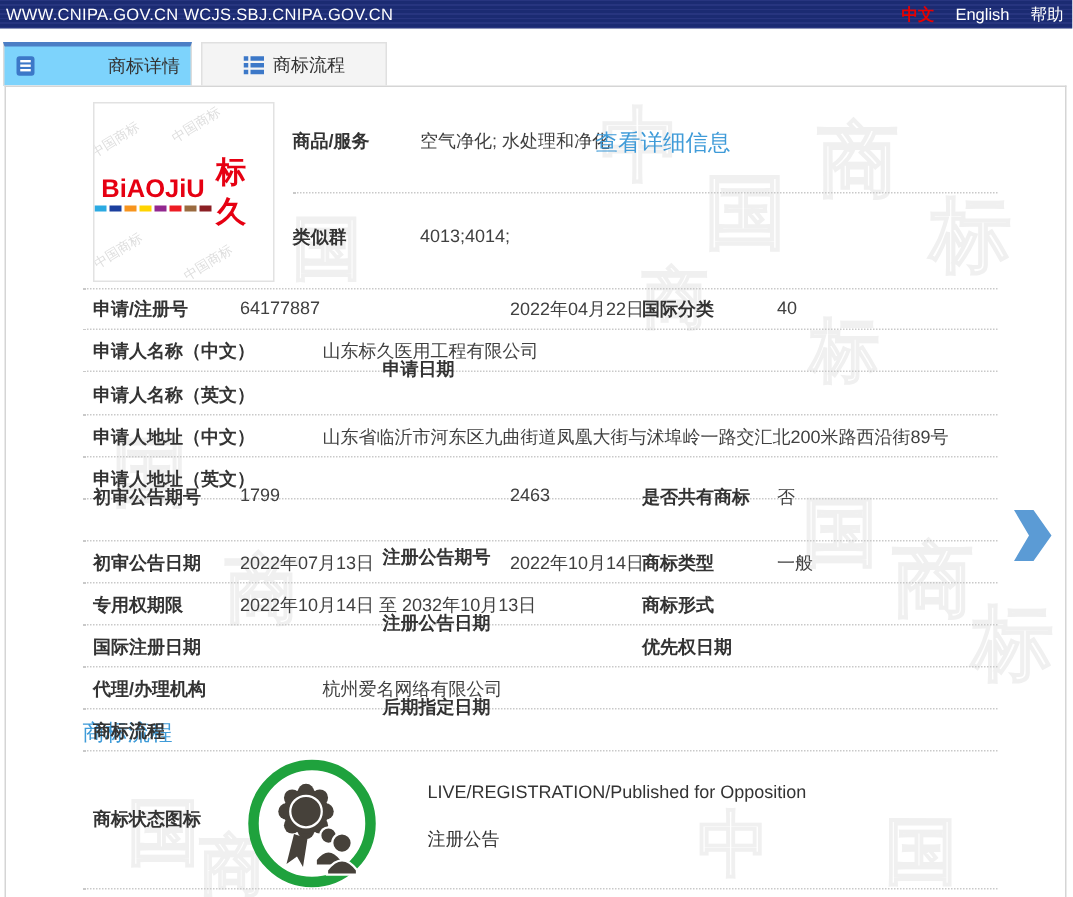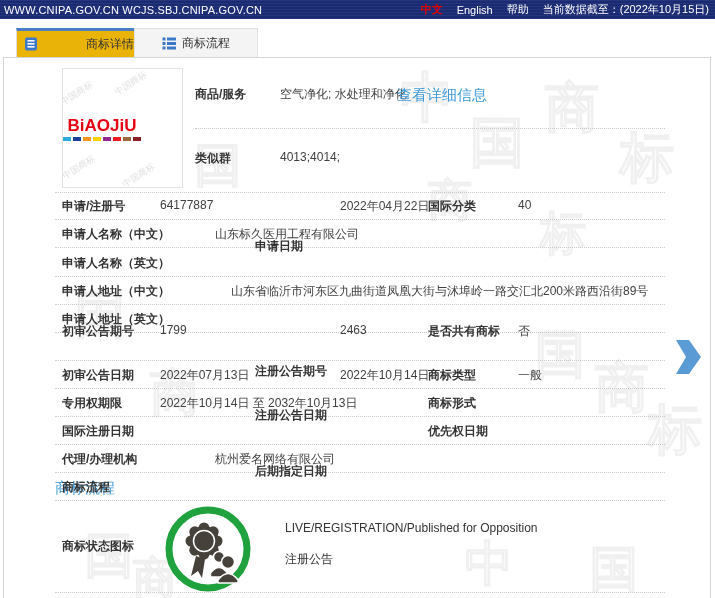--- a/index.html
+++ b/index.html
@@ -19,21 +19,21 @@
     display:flex;align-items:center;justify-content:space-between;padding:0 6px 0 4px;}
   .topbar .site{color:#fff;font-weight:normal;font-size:11px;letter-spacing:.2px;}
   .topbar .right{display:flex;align-items:center;gap:14px;font-size:11px;color:#fff;}
   .topbar .right .zh{color:var(--red);font-weight:bold;}
   .topbar .right a{color:#fff;text-decoration:none;cursor:pointer;text-align:center;}
 
   
   .tabbar{position:absolute;left:0;top:28px;height:29px;width:715px;}
   .tab{position:absolute;top:0;height:29px;display:flex;align-items:center;justify-content:center;
     gap:6px;font-size:12px;color:#333;cursor:pointer;}
-  .tab-detail{left:16px;width:126px;background:#eab308;border:1px solid #dcdcdc;border-bottom:none;
+  .tab-detail{left:2px;width:126px;background:#7dd3fc;border:1px solid #dcdcdc;border-bottom:none;
     border-top:3px solid var(--tab-border,#4b7ec5);gap:48px;}
   .tab-process{left:134px;width:124px;background:#f4f4f4;border:1px solid #e0e0e0;border-bottom:none;}
   .tab svg{display:block;}
 
   
   .contentbox{position:absolute;left:3px;top:57px;width:708px;height:545px;
     background:#fff;border:1px solid var(--box_border);border-bottom:none;}
 
   
   .wm{position:absolute;color:transparent;-webkit-text-stroke:1px #f0f0f0;
@@ -74,21 +74,20 @@
 <body>
 
 <div class="stage">
 
   <div class="topbar">
     <span class="site">WWW.CNIPA.GOV.CN WCJS.SBJ.CNIPA.GOV.CN</span>
     <span class="right">
       <a class="zh">中文</a>
       <a>English</a>
       <a>帮助</a>
-      <span>当前数据截至：(2022年10月15日)</span>
     </span>
   </div>
 
   <div class="tabbar">
     <div class="tab tab-detail">
       <svg width="14" height="14" viewBox="0 0 14 14">
         <rect x="1" y="0.5" width="12" height="13" rx="2" fill="#3c78c8"></rect>
         <rect x="3.5" y="3" width="7" height="1.6" fill="#fff"></rect>
         <rect x="3.5" y="6" width="7" height="1.6" fill="#fff"></rect>
         <rect x="3.5" y="9" width="7" height="1.6" fill="#fff"></rect>
@@ -141,20 +140,21 @@
             <span style="background: rgb(43, 170, 226);"></span>
             <span style="background: rgb(27, 63, 158);"></span>
             <span style="background: rgb(247, 148, 29);"></span>
             <span style="background: rgb(255, 212, 0);"></span>
             <span style="background: rgb(146, 39, 143);"></span>
             <span style="background: rgb(237, 28, 36);"></span>
             <span style="background: rgb(154, 106, 63);"></span>
             <span style="background: rgb(139, 31, 36);"></span>
           </span>
       </div>
+      <span class="tm-cn">标久</span>
     </div>
   </div>
 
   <span class="abs lbl" style="left:195px;top:86px">商品/服务</span>
   <span class="abs val" style="left:280px;top:86px">空气净化; 水处理和净化</span>
   <a class="abs link" style="left:397px;top:86px">查看详细信息</a>
   <div class="sep" style="left:195px;top:128px;width:470px"></div>
   <span class="abs lbl" style="left:195px;top:150px">类似群</span>
   <span class="abs val" style="left:280px;top:150px">4013;4014;</span>
 
@@ -186,21 +186,21 @@
     <span class="c-v1 val" style="left:160px">山东标久医用工程有限公司</span>
   </div>
 
   <div class="row" style="top:255px">
     <span class="c-l1 lbl">申请人名称（英文）</span>
     <span class="c-v1 val" style="left:160px"></span>
   </div>
 
   <div class="row" style="top:283px">
     <span class="c-l1 lbl">申请人地址（中文）</span>
-    <span class="c-v1 val" style="left:176px">山东省临沂市河东区九曲街道凤凰大街与沭埠岭一路交汇北200米路西沿街89号</span>
+    <span class="c-v1 val" style="left:160px">山东省临沂市河东区九曲街道凤凰大街与沭埠岭一路交汇北200米路西沿街89号</span>
   </div>
 
   <div class="row" style="top:311px">
     <span class="c-l1 lbl">申请人地址（英文）</span>
     <span class="c-v1 val" style="left:160px"></span>
   </div>
 
   <div class="row" style="top:323px">
     <span class="c-l1 lbl">初审公告期号</span>
     <span class="c-v1 val">1799</span>

